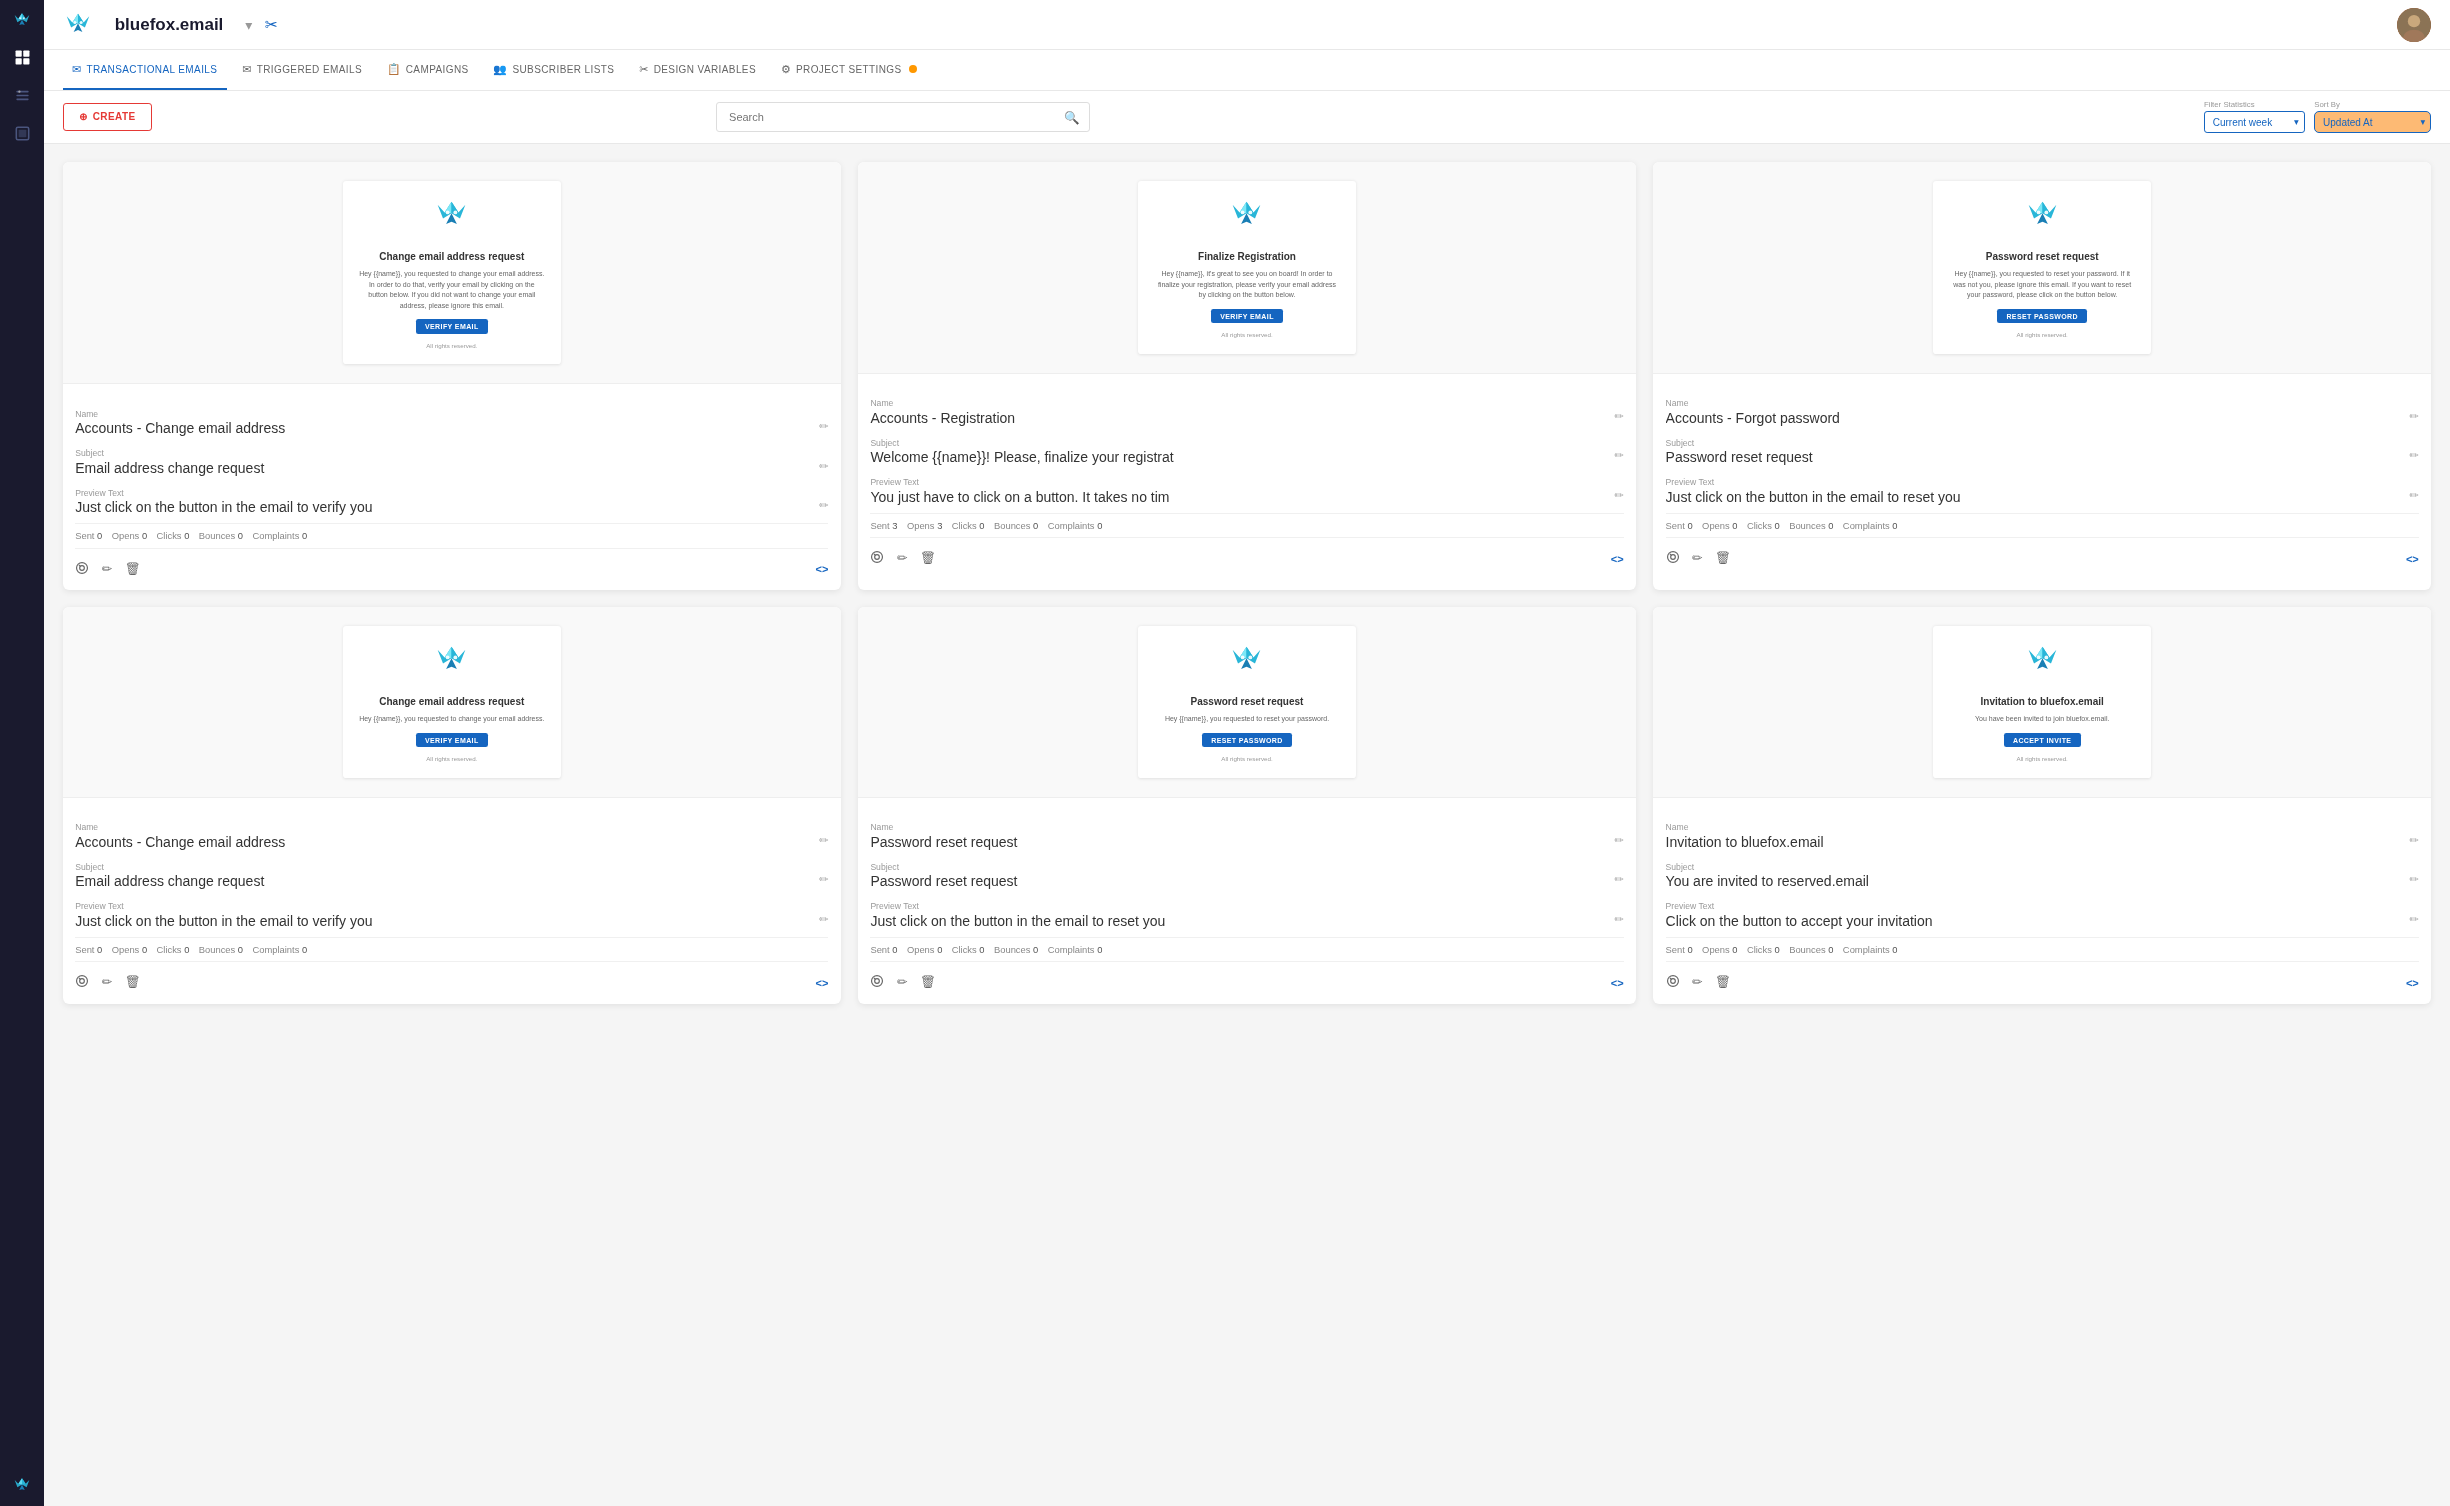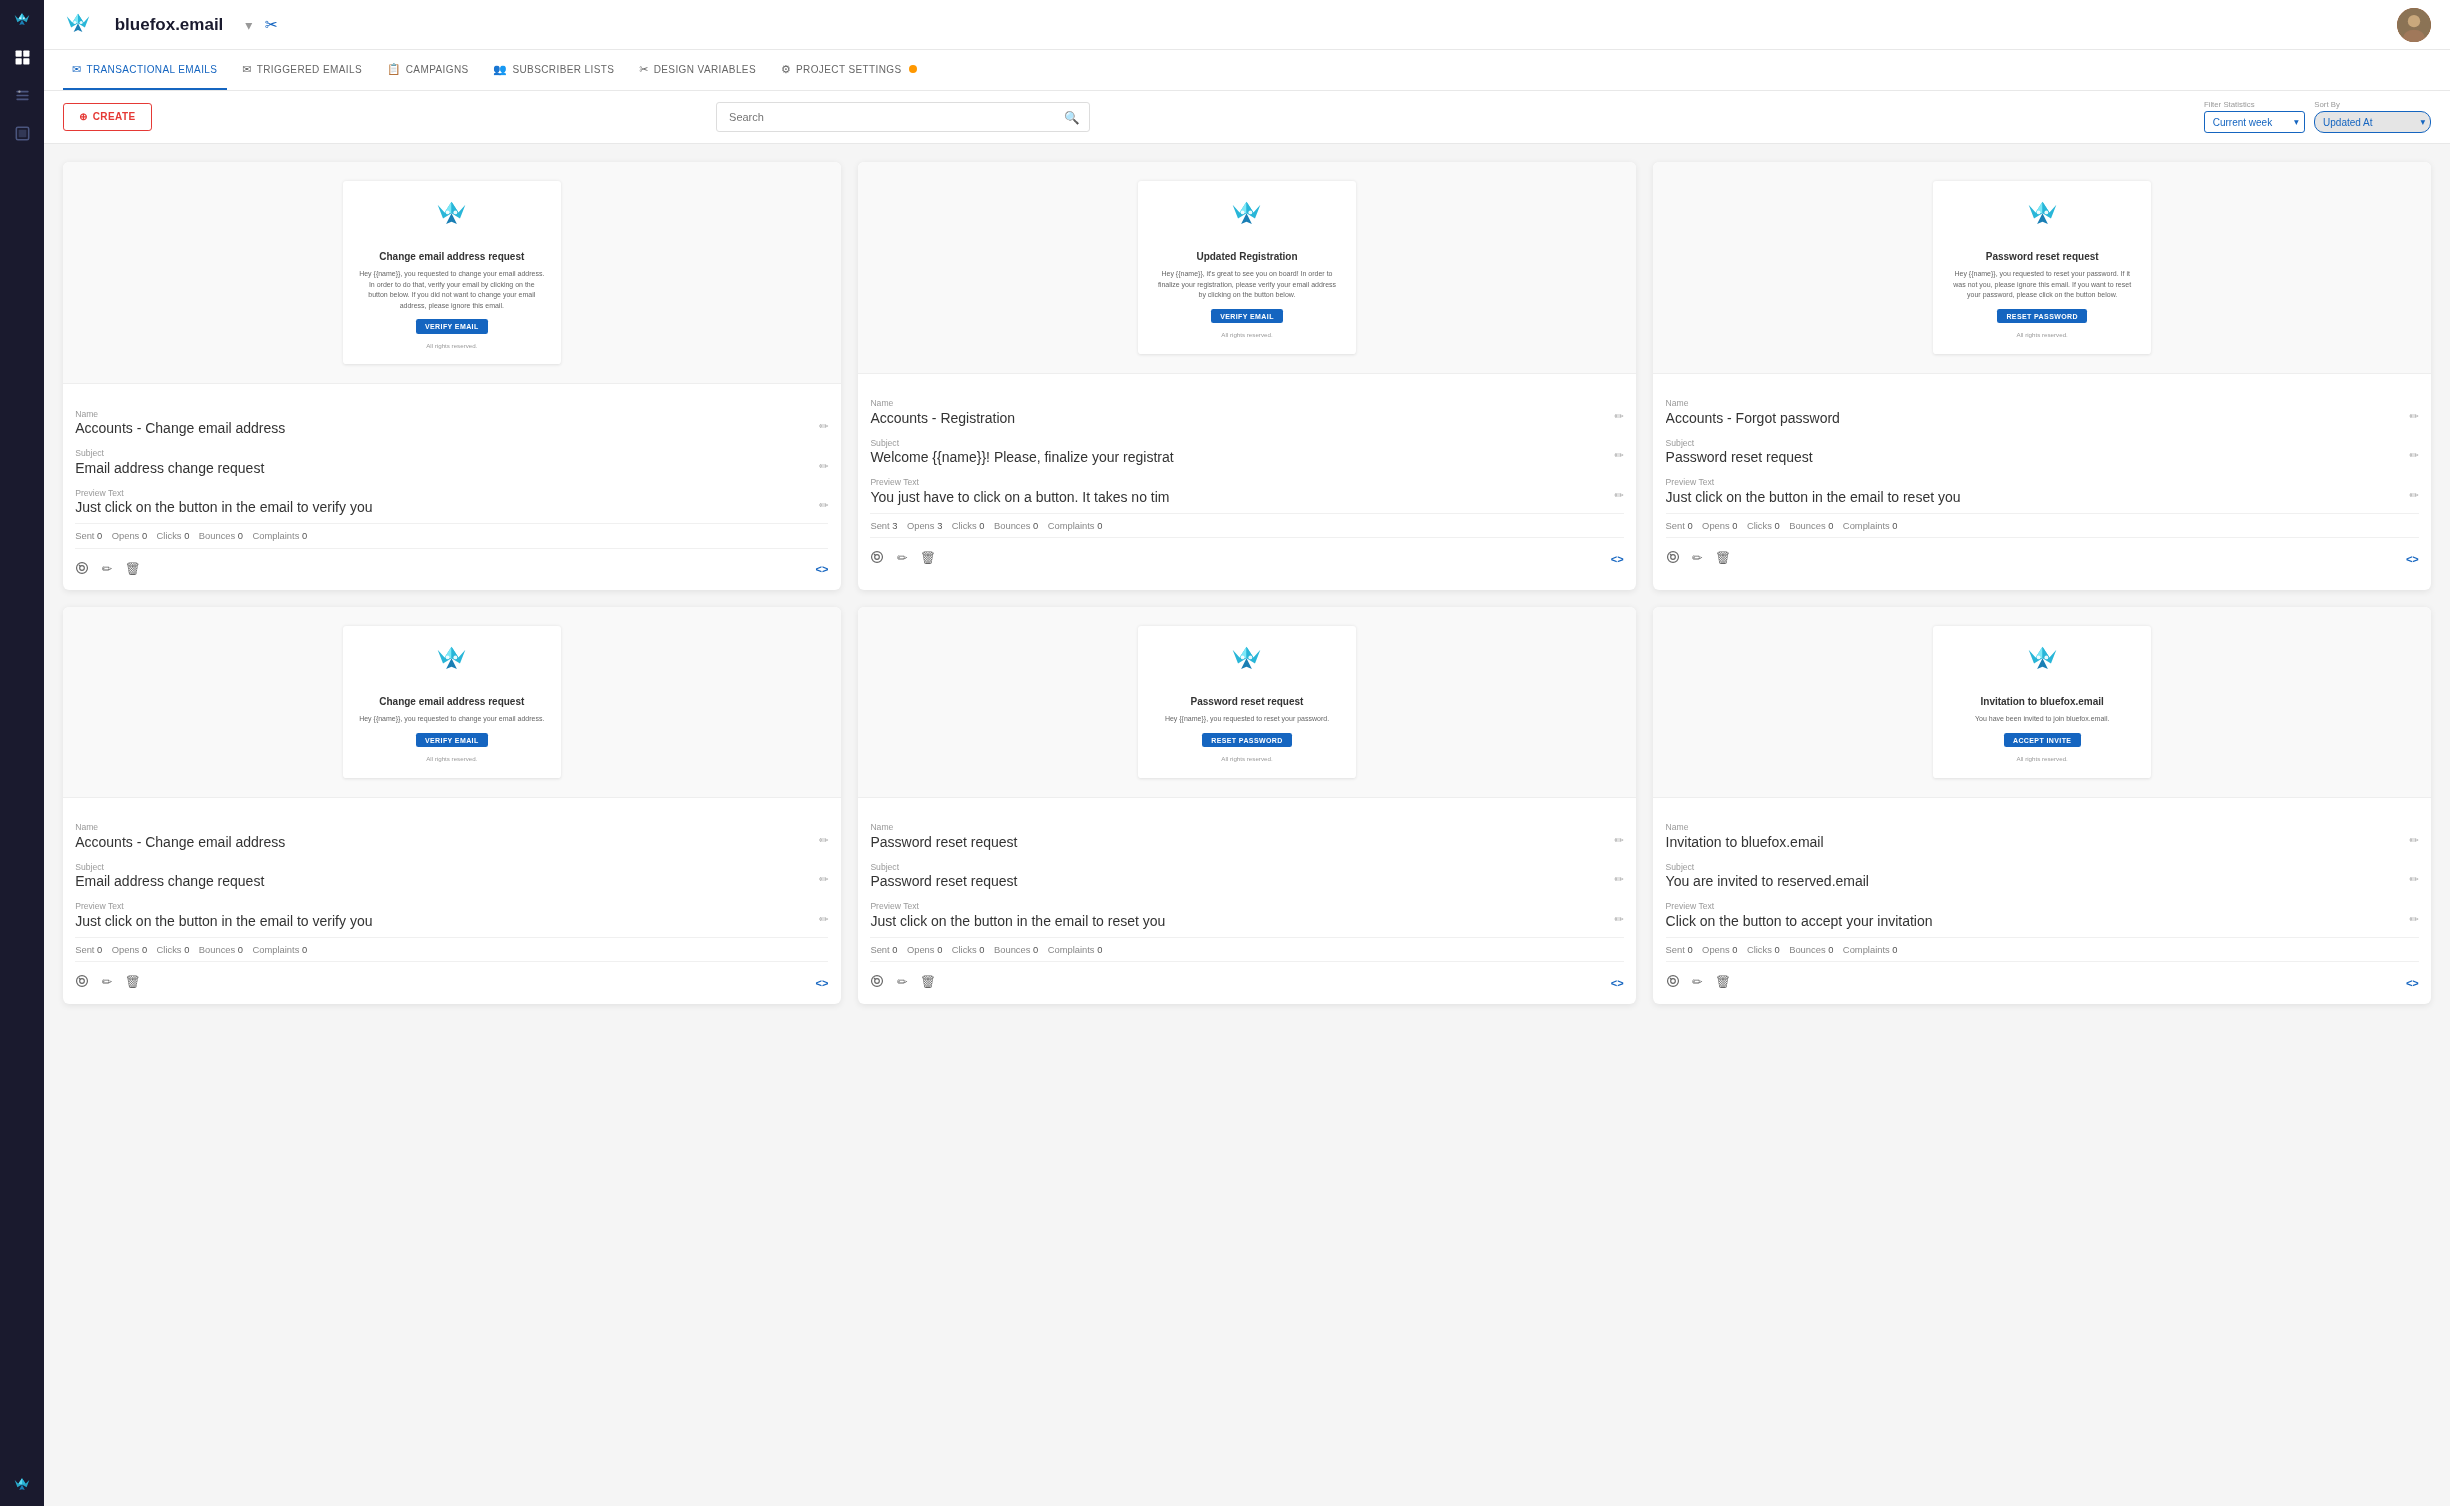--- a/index.html
+++ b/index.html
@@ -29,21 +29,21 @@
 
     
     .toolbar { background: white; padding: 9.4px 18.7px; display: flex; align-items: center; gap: 12.5px; border-bottom: 0.8px solid #e8e8e8; }
     .create-btn { display: flex; align-items: center; gap: 4.7px; padding: 7.8px 15.6px; border: 1.6px solid #e53935; color: #e53935; background: white; border-radius: 3.1px; font-size: 10px; font-weight: 600; cursor: pointer; letter-spacing: 0.4px; }
     .search-container { flex: 1; max-width: 374px; position: relative; margin: 0 auto; }
     .search-input { width: 100%; padding: 7.8px 31px 7.8px 12.5px; border: 0.8px solid #ddd; border-radius: 3.1px; font-size: 11px; background: white; }
     .search-icon { position: absolute; right: 9.4px; top: 50%; transform: translateY(-50%); color: #999; }
     .filter-group { display: flex; align-items: center; gap: 9.4px; margin-left: auto; }
     .filter-label { font-size: 7.8px; color: #999; margin-bottom: 1.6px; }
     .filter-select { padding: 4.7px 25px 4.7px 7.8px; border: 0.8px solid #1565c0; border-radius: 3.1px; font-size: 10px; color: #1565c0; background: white; cursor: pointer; appearance: none; min-width: 101px; }
-    .sort-select { padding: 4.7px 25px 4.7px 7.8px; border: 0.8px solid #1565c0; border-radius: 10px; font-size: 10px; color: #1565c0; background: #e5e5e5; cursor: pointer; appearance: none; min-width: 117px; }
+    .sort-select { padding: 4.7px 25px 4.7px 7.8px; border: 0.8px solid #1565c0; border-radius: 5px; font-size: 10px; color: #1565c0; background: #fdba74; cursor: pointer; appearance: none; min-width: 117px; }
     .select-wrap { position: relative; display: flex; flex-direction: column; }
     .select-wrap::after { content: '▾'; position: absolute; right: 6.2px; bottom: 6.2px; color: #1565c0; pointer-events: none; font-size: 9.4px; }
 
     
     .content-area { flex: 1; overflow-y: auto; padding: 18.7px; background: #f5f5f5; }
     .email-grid { display: grid; grid-template-columns: repeat(3, 1fr); gap: 17px; }
 
     
     .email-card { background: white; border-radius: 6.2px; box-shadow: 0 1.6px 6.2px rgba(0,0,0,0.08); overflow: hidden; }
     .email-preview { background: #f9f9f9; padding: 18.7px; border-bottom: 0.8px solid #eee; display: flex; align-items: center; justify-content: center; min-height: 172px; }
@@ -275,21 +275,21 @@
     <div class="email-preview">
       <div class="email-preview-inner">
         <div class="email-preview-logo"><svg width="37" height="37" viewBox="0 0 48 48" xmlns="http://www.w3.org/2000/svg">
     <polygon points="24,6 33,20 42,10 35,28 24,21 13,28 6,10 15,20" fill="#29b6d8"></polygon>
     <polygon points="24,21 17,35 24,32 31,35" fill="#1a7fb5"></polygon>
     <polygon points="24,6 15,20 24,21" fill="#7de8f7"></polygon>
     <polygon points="24,6 33,20 24,21" fill="#29b6d8"></polygon>
     <circle cx="19" cy="20" r="2.5" fill="white" opacity="0.9"></circle>
     <circle cx="29" cy="20" r="2.5" fill="white" opacity="0.9"></circle>
   </svg></div>
-        <div class="email-preview-title">Updated Registration</div>
+        <div class="email-preview-title">Finalize Registration</div>
         <div class="email-preview-body">Hey {{name}}, it's great to see you on board! In order to finalize your registration, please verify your email address by clicking on the button below.</div>
         <div class="email-preview-btn">VERIFY EMAIL</div>
         <div class="email-preview-footer">All rights reserved.</div>
       </div>
     </div>
     <div class="email-info">
       <div class="field-label">Name</div>
       <div class="field-row">
         <div class="field-value">Accounts - Registration</div>
         <span class="edit-icon">✏</span>

